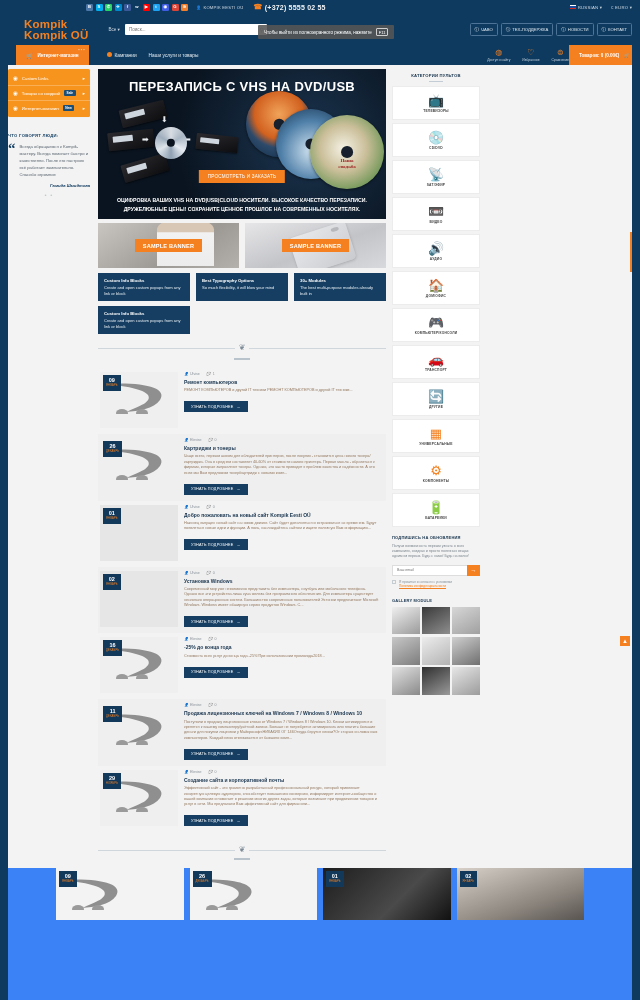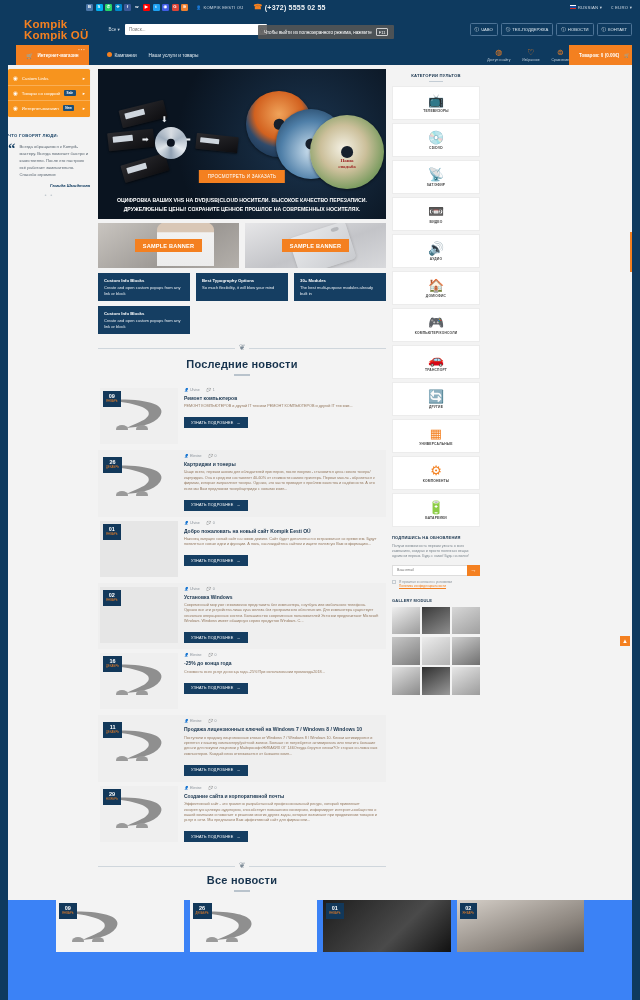--- a/index.html
+++ b/index.html
@@ -369,20 +369,21 @@
         <span class="quote-text">Всегда обращаемся к Kompik-мастеру. Всегда помогает быстро и качественно. После его настроек всё работает замечательно. Спасибо огромное</span>
       </div>
       <div class="quote-auth">Гамида Шмидтова</div>
       <div class="dots-ind">• •</div>
     </div>
 
     <div class="col-mid">
 
       <div class="banner">
         <div class="banner-bg"></div>
+        <h2>ПЕРЕЗАПИСЬ С VHS НА DVD/USB</h2>
         <div class="vhs" style="left:22px;top:36px;width:46px;height:18px;transform:rotate(-14deg);"></div>
         <div class="vhs" style="left:10px;top:62px;width:46px;height:18px;transform:rotate(-6deg);"></div>
         <div class="vhs" style="left:24px;top:90px;width:46px;height:18px;transform:rotate(-16deg);"></div>
         <div class="vhs" style="left:98px;top:66px;width:42px;height:16px;transform:rotate(6deg);"></div>
         <div class="arrow-blk" style="left:63px;top:46px;">⬇</div>
         <div class="arrow-blk" style="left:86px;top:66px;">⬅</div>
         <div class="arrow-blk" style="left:44px;top:66px;">➡</div>
         <div class="cd" style="left:57px;top:58px;width:32px;height:32px;"></div>
         <div class="disc d1" style="left:148px;top:22px;width:66px;height:66px;">
             <i class="hub"></i>
@@ -434,21 +435,20 @@
      <h4>Custom Info Blocks</h4>
      <p>Create and open custom popups from any link or block</p>
           </div>
         </div>
 
       <div class="sep">
         <span class="ln"></span>
           <span class="orn">❦</span>
           <span class="ln"></span>
       </div>
-      <div class="sec-title">Последние новости</div>
       <div class="sec-uline"></div>
 
       <div id="news-holder">
           <div class="news-item ">
        <div class="news-thumb gray">
          <svg class="swoosh" viewBox="0 0 70 34">
   <path d="M2 4 C40 2 64 8 56 20 C50 29 34 31 22 32 C36 26 48 22 44 15 C40 9 20 6 2 4 Z" fill="#8f8f8f"></path>
   <ellipse cx="18" cy="33" rx="6" ry="4" fill="#9a9a9a"></ellipse>
                 <ellipse cx="38" cy="33" rx="6" ry="4" fill="#9a9a9a"></ellipse>
               </svg>
@@ -591,21 +591,20 @@
          <div class="more-btn">УЗНАТЬ ПОДРОБНЕЕ <span>→</span></div>
        </div>
           </div>
         </div>
 
       <div class="sep allnews-sep">
         <span class="ln"></span>
           <span class="orn">❦</span>
           <span class="ln"></span>
       </div>
-      <div class="sec-title">Все новости</div>
       <div class="sec-uline"></div>
     </div>
 
     <div class="col-right">
       <div class="cat-title">КАТЕГОРИИ ПУЛЬТОВ</div>
       <div class="cat-uline"></div>
       <div id="cat-holder">
           <div class="cat-card">
      <span class="ci">📺</span>
      <span class="cl">ТЕЛЕВИЗОРЫ</span>

